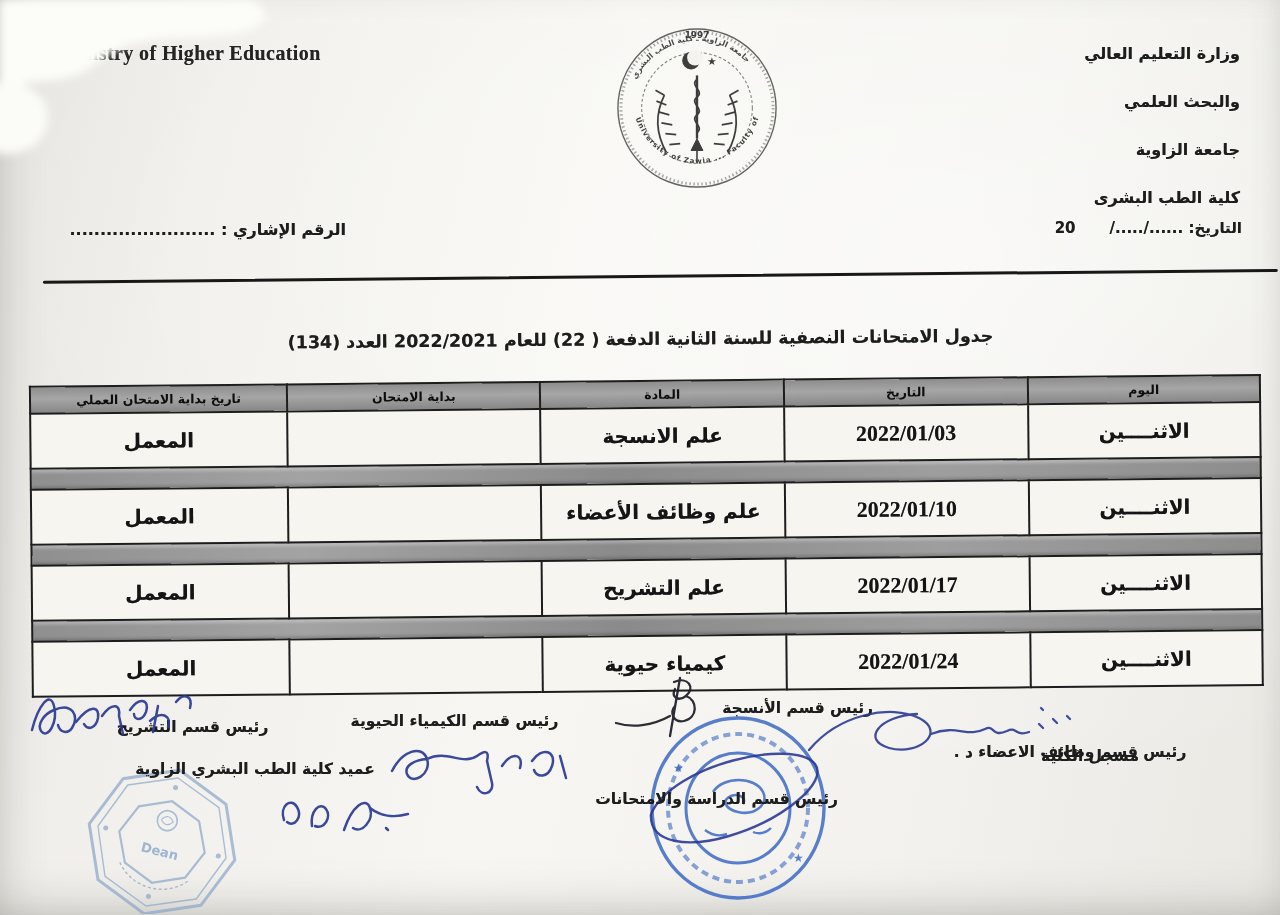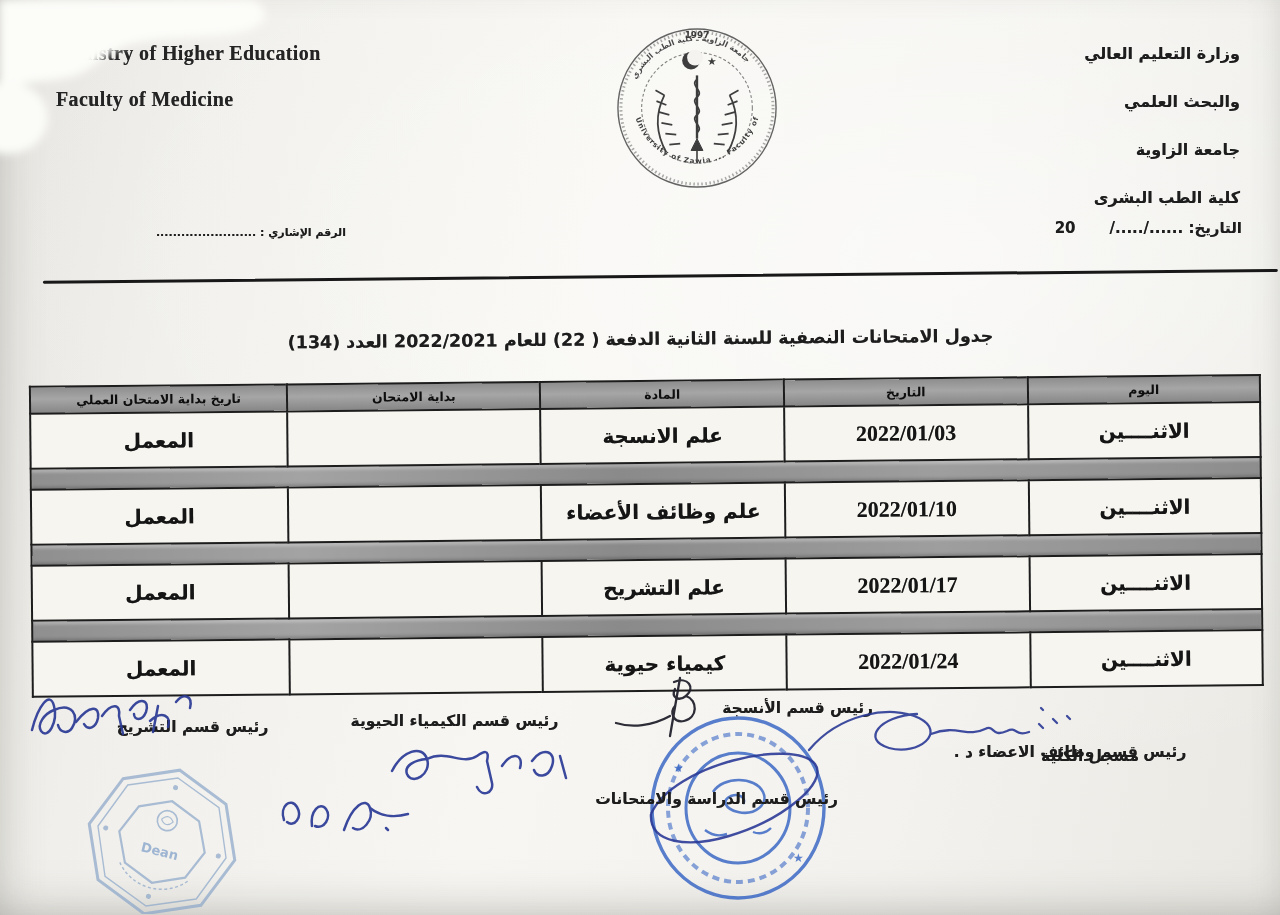--- a/index.html
+++ b/index.html
@@ -17,21 +17,21 @@
   .ar{font-family:"DejaVu Sans",sans-serif;font-weight:bold;color:#1d1d1d;direction:rtl;}
   .ink{text-shadow:0 0 .5px rgba(20,20,20,.55);}
 
   
   .eng-block{left:56px;top:42px;font-family:"Liberation Serif","DejaVu Serif",serif;
     font-weight:bold;font-size:20px;color:#242424;letter-spacing:.4px;}
   .eng-block div{height:24px;margin-bottom:22px;white-space:nowrap;}
   .ar-block{right:40px;top:44px;text-align:right;font-size:16px;}
   .ar-block div{height:22px;margin-bottom:26px;white-space:nowrap;}
 
-  .ref-line{left:88px;top:226px;width:258px;font-size:11px;text-align:right;white-space:nowrap;}
+  .ref-line{left:88px;top:220px;width:258px;font-size:16px;text-align:right;white-space:nowrap;}
   .date-line{right:38px;top:219px;font-size:15px;display:flex;flex-direction:row;gap:34px;direction:rtl;white-space:nowrap;}
 
   
   .tilt{position:absolute;inset:0;transform:rotate(-0.55deg);transform-origin:640px 500px;}
   .divider{left:45px;top:275px;width:1235px;height:3px;background:#181818;border-radius:2px;}
   .doc-title{left:295px;top:329px;width:700px;text-align:center;font-size:17.5px;white-space:nowrap;}
 
   .tbl-wrap{left:30px;top:380px;width:1232px;}
   table{border-collapse:collapse;width:100%;table-layout:fixed;direction:rtl;
     font-family:"DejaVu Sans",sans-serif;font-weight:bold;color:#151515;}
@@ -53,21 +53,20 @@
   .stamp{z-index:3;}
   .smudge{z-index:9;}
 </style>
 </head>
 <body>
 
 <div id="photo">
 
   <div class="abs eng-block ink">
     <div>Ministry of Higher Education</div>
-    <div>Faculty of Medicine</div>
   </div>
 
   <div class="abs ar-block ar ink">
     <div>وزارة التعليم العالي</div>
     <div>والبحث العلمي</div>
     <div>جامعة الزاوية</div>
     <div>كلية الطب البشرى</div>
   </div>
 
   <svg class="abs" style="left:613px;top:24px;" width="168" height="168" viewBox="0 0 170 170">
@@ -209,20 +208,21 @@
     </g>
     <text x="84" y="92" font-size="13" fill="#9db4d2" text-anchor="middle" font-weight="bold" transform="rotate(14 84 78)">Dean</text>
   </svg>
 
   <div class="abs sig-label ar ink" style="left:728px;top:699px;width:145px;text-align:right;">رئيس قسم الأنسجة</div>
   <div class="abs sig-label ar ink" style="left:950px;top:733px;width:240px;text-align:center;margin-top:10px;">رئيس قسم وظائف الاعضاء د .</div>
   <div class="abs sig-label ar ink" style="left:1030px;top:747px;width:120px;text-align:center;">مسجل الكلية</div>
   <div class="abs sig-label ar ink" style="left:598px;top:790px;width:240px;text-align:center;">رئيس قسم الدراسة والامتحانات</div>
   <div class="abs sig-label ar ink" style="left:342px;top:712px;width:225px;text-align:center;">رئيس قسم الكيمياء الحيوية</div>
   <div class="abs sig-label ar ink" style="left:115px;top:718px;width:155px;text-align:center;">رئيس قسم التشريح</div>
+  <div class="abs sig-label ar ink" style="left:110px;top:760px;width:290px;text-align:center;">عميد كلية الطب البشري الزاوية</div>
 
   <svg class="abs sigsvg" style="left:18px;top:676px;" width="195" height="78" viewBox="0 0 195 78">
     <g stroke="#2b3a96" stroke-width="2.5" fill="none" opacity=".92" stroke-linecap="round">
       <path d="M14,54 C20,30 32,14 36,30 C40,46 30,64 23,55 C19,48 26,38 36,34 C54,26 62,40 54,52 C50,58 42,57 40,49"></path>
       <path d="M58,46 C72,28 82,30 80,42 C78,52 70,55 66,48"></path>
       <path d="M84,40 C94,26 103,28 101,40 L105,58"></path>
       <path d="M112,34 C122,20 132,24 128,36 C124,46 116,44 116,38"></path>
       <path d="M140,30 L135,56 M132,45 C144,34 154,40 150,51"></path>
       <path d="M158,26 C166,16 175,20 172,32"></path>
     </g>

